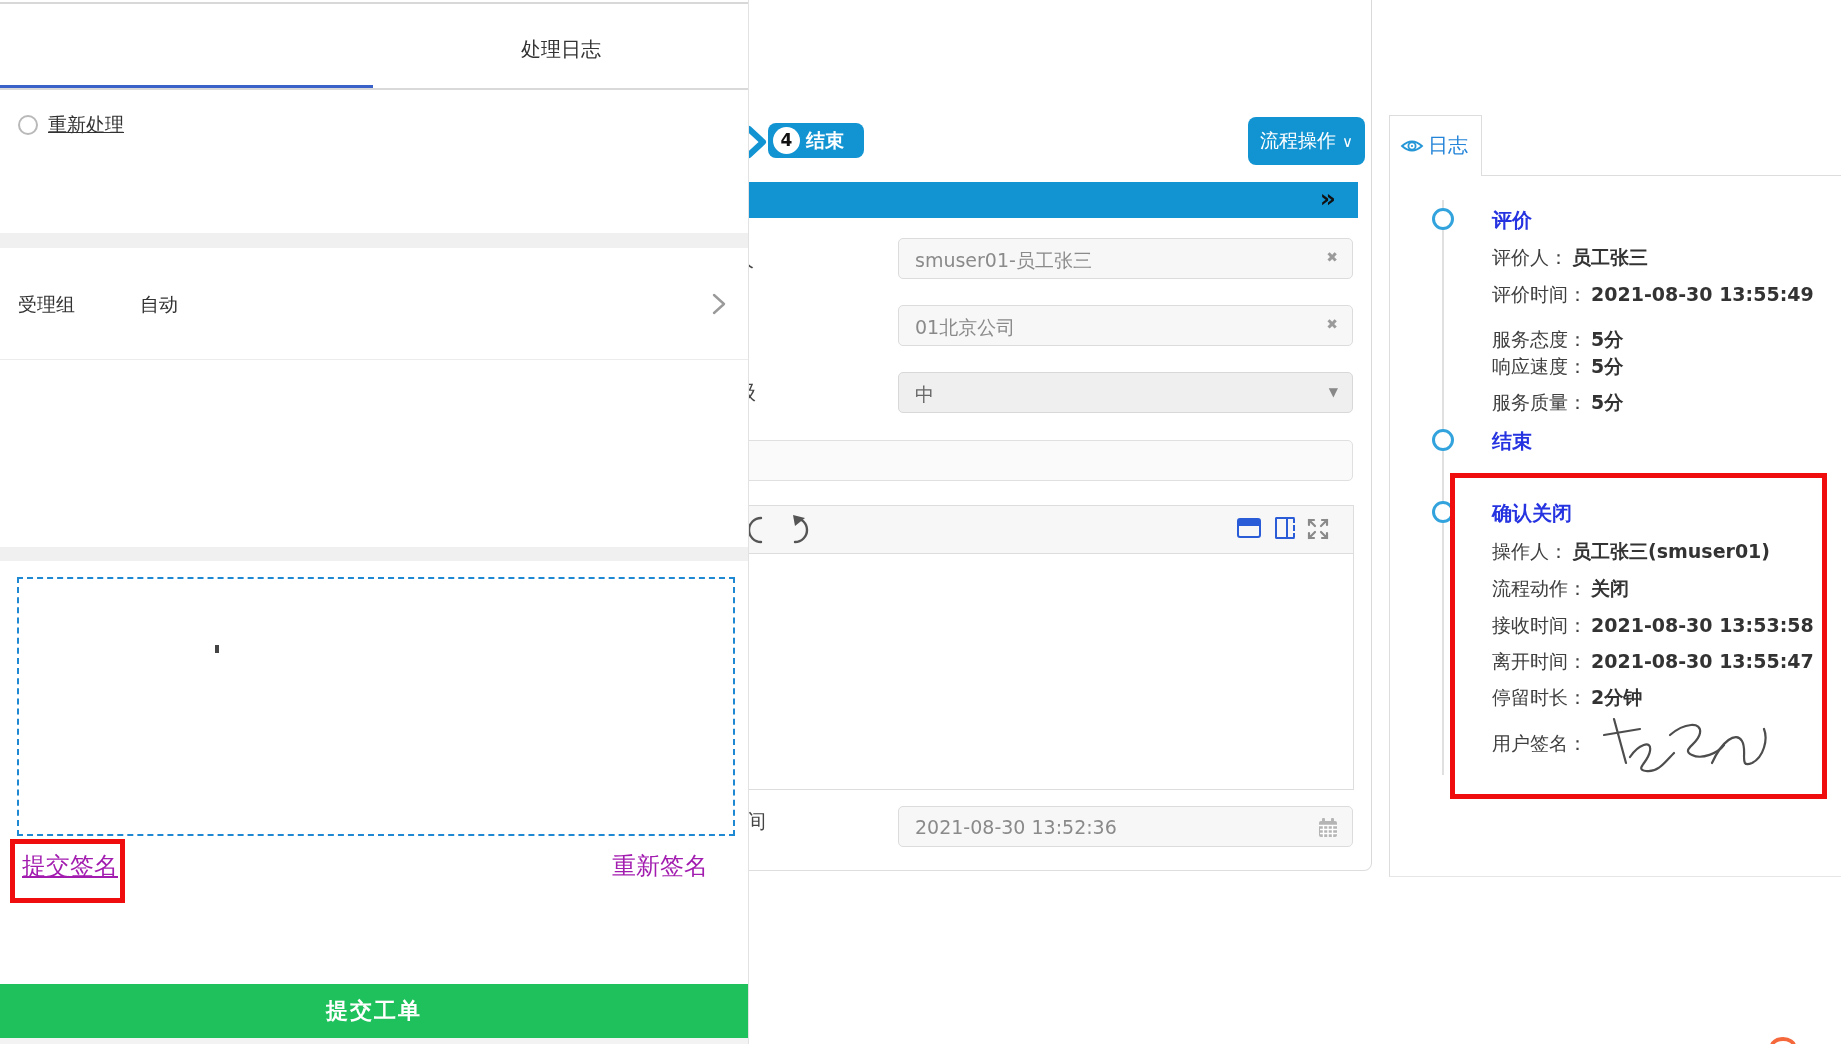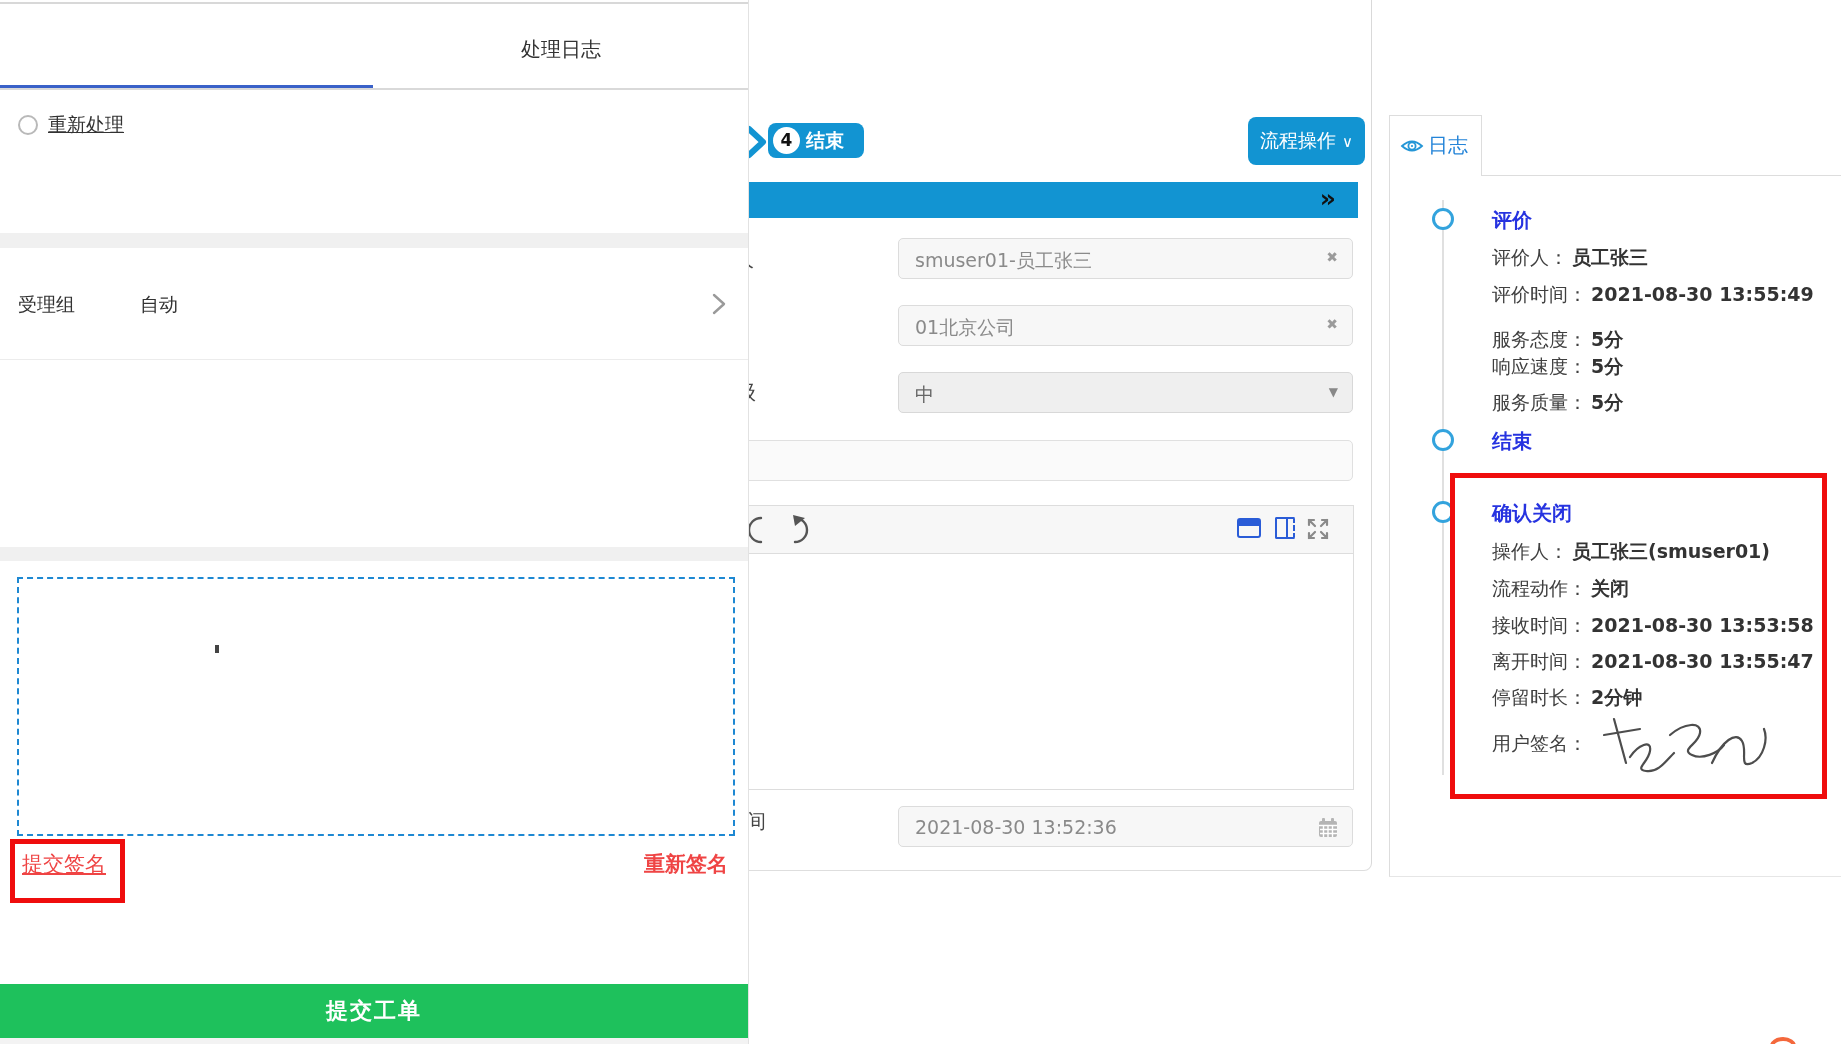--- a/index.html
+++ b/index.html
@@ -24,23 +24,23 @@
   .field-row{position:absolute;left:0;width:748px;height:50px;}
   .row1{top:280px;}
   .row2{top:394px;}
   .f-label{position:absolute;left:18px;top:12px;font-size:19px;color:#333;}
   .f-value{position:absolute;left:140px;top:12px;font-size:19px;color:#333;}
   .row-chevron{position:absolute;left:712px;top:12px;}
   .lp-sep{position:absolute;left:0;top:359px;width:748px;height:1px;background:#ececec;}
   .sign-box{position:absolute;left:17px;top:577px;width:714px;height:255px;
             border:2px dashed #1e88d2;background:#fff;}
   .sign-dot{position:absolute;left:196px;top:66px;width:4px;height:8px;background:#444;}
-  .lp-link{position:absolute;top:850px;font-size:21px;color:#ef4444;cursor:pointer;text-decoration:none;}
+  .lp-link{position:absolute;top:850px;font-size:24px;color:#a21caf;cursor:pointer;text-decoration:none;}
   .link-submit-sign{left:22px;text-decoration:underline;}
-  .link-resign{left:644px;font-weight:bold;}
+  .link-resign{left:612px;}
   .green-btn{position:absolute;left:0;top:984px;width:748px;height:54px;background:#1ec15c;border:none;
              color:#fff;font-size:22px;font-weight:bold;cursor:pointer;letter-spacing:2px;
              font-family:"DejaVu Sans","Liberation Sans",sans-serif;}
   .lp-bottomstrip{position:absolute;left:0;top:1038px;width:748px;height:6px;background:#f3f3f3;}
 
   
   .middle-panel{position:absolute;left:748px;top:0;width:623px;height:870px;background:#fff;
                 border-right:1px solid #d9d9d9;border-bottom:1px solid #dedede;
                 border-bottom-right-radius:8px;overflow:hidden;z-index:1;}
   .step-chevron{position:absolute;left:-2px;top:124px;}

